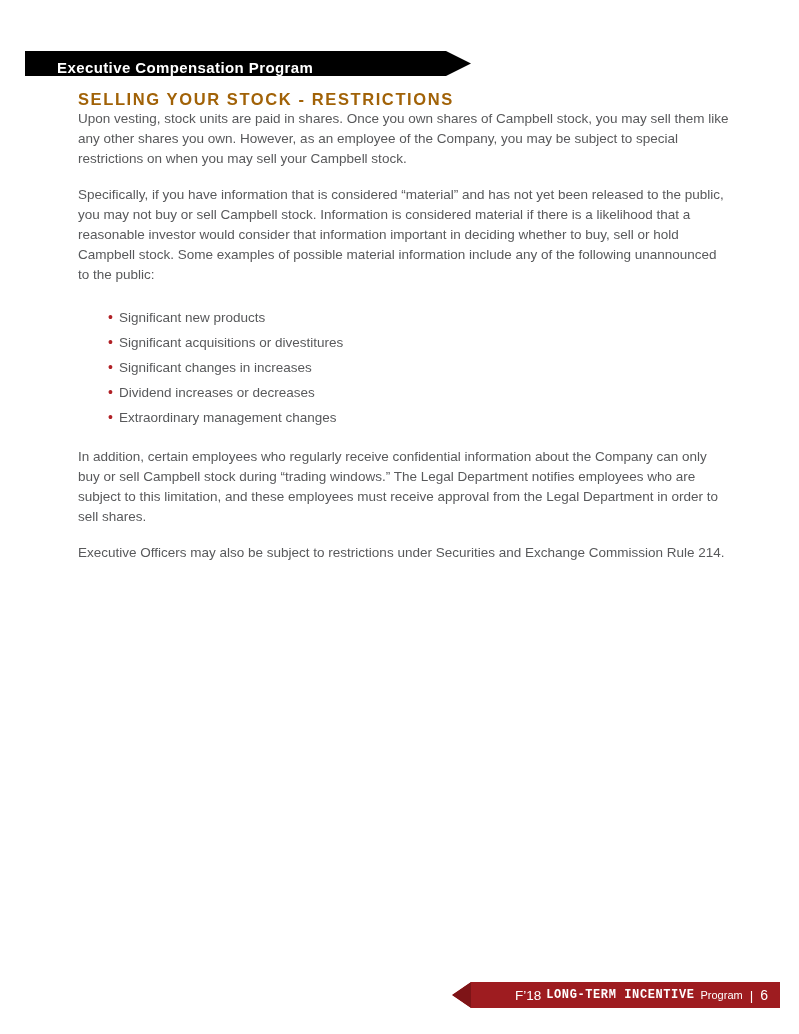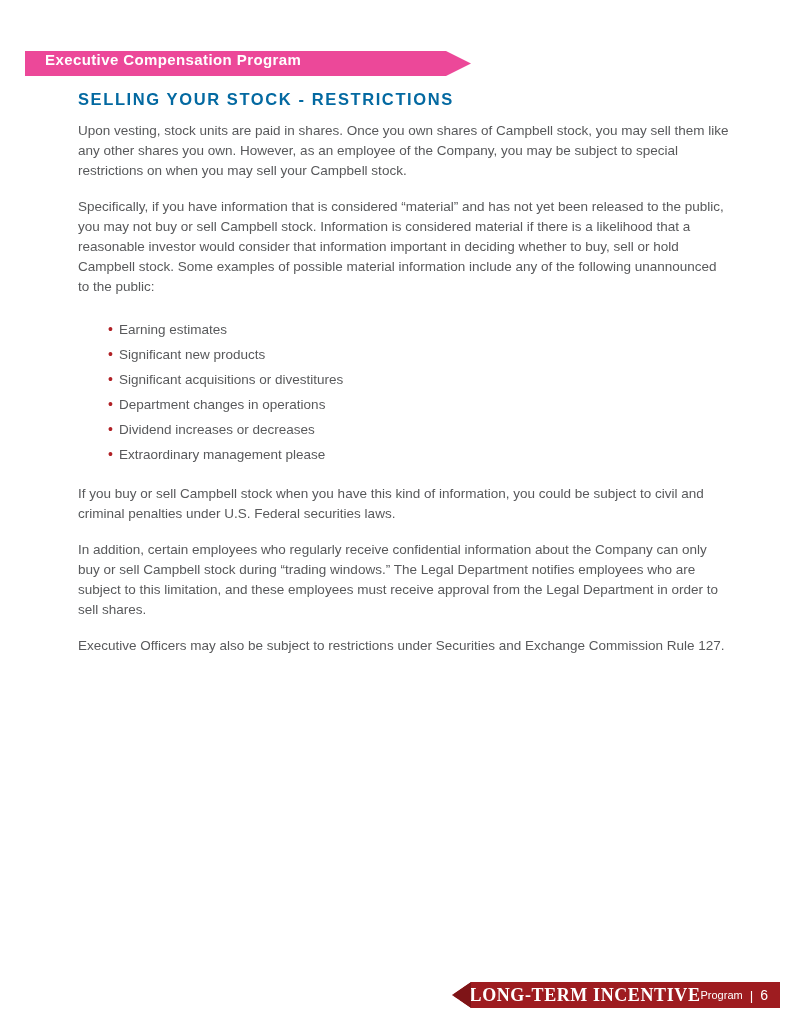--- a/index.html
+++ b/index.html
@@ -15,48 +15,47 @@
     left: 0; top: 0;
     width: 799px; height: 1034px;
     background: #ffffff;
   }
 
   
   .top-banner {
     position: absolute;
     left: 25px; top: 51px;
     width: 446px; height: 25px;
-    background: #ec4899;
+    background: #000000;
     clip-path: polygon(0 0, calc(100% - 25px) 0, 100% 50%, calc(100% - 25px) 100%, 0 100%);
     display: flex;
-    align-items: flex-start;
-    padding-left: 20px;
+    align-items: flex-end;
+    padding-left: 32px;
   }
   .top-banner span {
     color: #ffffff;
     font-size: 15px;
     font-weight: 700;
     letter-spacing: 0.4px;
   }
 
   
   .content {
     position: absolute;
     left: 78px; top: 89px;
     width: 652px;
     color: #58595B;
     font-size: 13.5px;
     line-height: 20px;
   }
   .heading {
-    color: #0369a1;
+    color: #a16207;
     font-size: 16.5px;
     font-weight: 700;
     letter-spacing: 1.6px;
-    margin-bottom: 12px;
   }
   .content p {
     margin-bottom: 16px;
   }
   .content p.pre-list {
     margin-bottom: 26px;
   }
   ul.material-list {
     list-style: none;
     margin: 0 0 22px 30px;
@@ -97,25 +96,25 @@
     width: 19px; height: 100%;
     background: #7E1417;
     clip-path: polygon(19px 0, 19px 100%, 0 50%);
   }
   .footer-fiscal {
     font-size: 13.5px;
     font-weight: 400;
     margin-right: 5px;
   }
   .footer-title {
-    font-family: Liberation Serif, serif;
-    font-size: 18px;
+    font-family: Liberation Mono, monospace;
+    font-size: 12px;
     font-weight: 700;
     letter-spacing: 0.6px;
-    margin-right: 0;
+    margin-right: 6px;
   }
   .footer-suffix {
     font-size: 11px;
     font-weight: 400;
   }
   .footer-divider {
     font-size: 13.5px;
     margin: 0 7px;
     font-weight: 400;
   }
@@ -133,31 +132,29 @@
     <span>Executive Compensation Program</span>
   </div>
 
   <div class="content">
     <div class="heading">SELLING YOUR STOCK - RESTRICTIONS</div>
 
     <p>Upon vesting, stock units are paid in shares. Once you own shares of Campbell stock, you may sell them like any other shares you own. However, as an employee of the Company, you may be subject to special restrictions on when you may sell your Campbell stock.</p>
     <p class="pre-list">Specifically, if you have information that is considered “material” and has not yet been released to the public, you may not buy or sell Campbell stock. Information is considered material if there is a likelihood that a reasonable investor would consider that information important in deciding whether to buy, sell or hold Campbell stock. Some examples of possible material information include any of the following unannounced to the public:</p>
 
     <ul class="material-list">
-      <li>Earning estimates</li>
       <li>Significant new products</li>
       <li>Significant acquisitions or divestitures</li>
-      <li>Department changes in operations</li>
+      <li>Significant changes in increases</li>
       <li>Dividend increases or decreases</li>
-      <li>Extraordinary management please</li>
+      <li>Extraordinary management changes</li>
     </ul>
 
-    <p>If you buy or sell Campbell stock when you have this kind of information, you could be subject to civil and criminal penalties under U.S. Federal securities laws.</p>
     <p>In addition, certain employees who regularly receive confidential information about the Company can only buy or sell Campbell stock during “trading windows.” The Legal Department notifies employees who are subject to this limitation, and these employees must receive approval from the Legal Department in order to sell shares.</p>
-    <p>Executive Officers may also be subject to restrictions under Securities and Exchange Commission Rule 127.</p>
+    <p>Executive Officers may also be subject to restrictions under Securities and Exchange Commission Rule 214.</p>
   </div>
 
   <div class="footer-banner">
     <span class="footer-fiscal">F’18</span>
     <span class="footer-title">LONG-TERM INCENTIVE</span>
     <span class="footer-suffix">Program</span>
     <span class="footer-divider">|</span>
     <span class="footer-page">6</span>
   </div>
 

